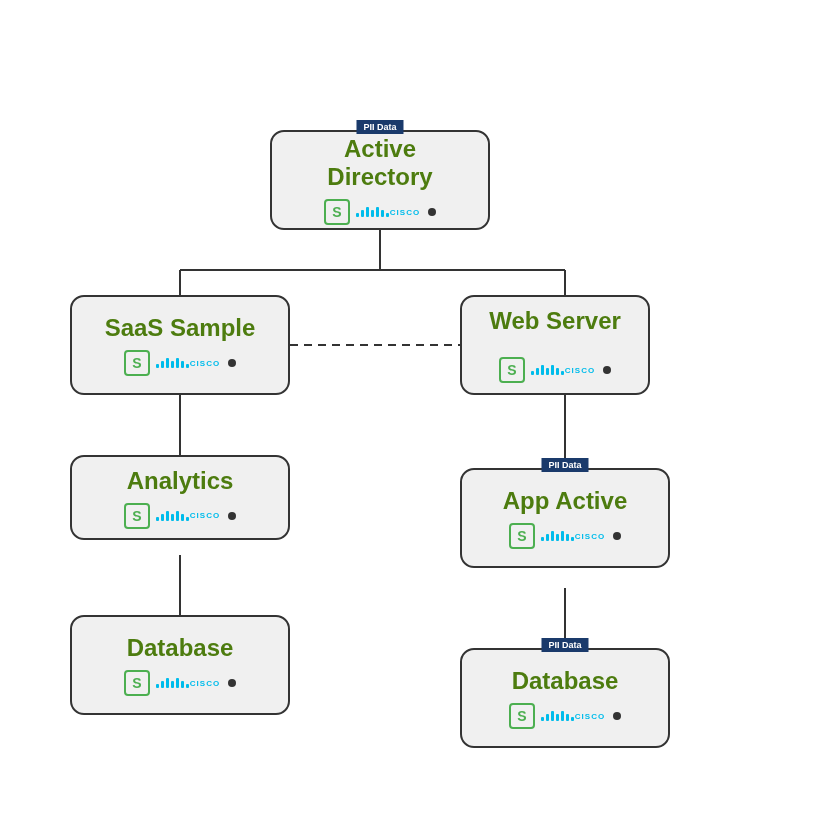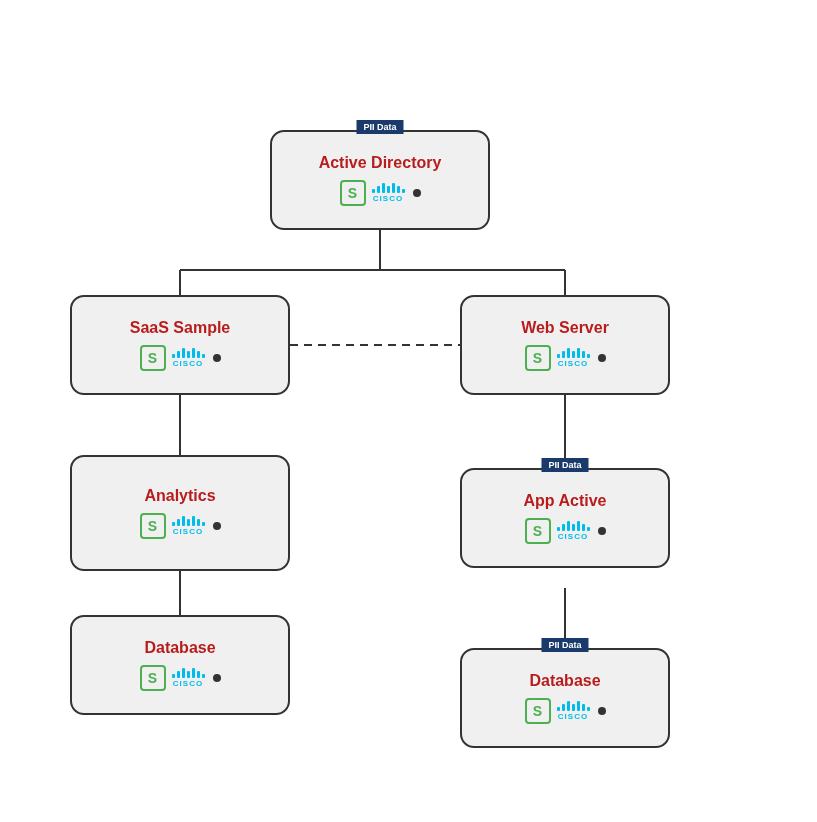--- a/index.html
+++ b/index.html
@@ -39,23 +39,23 @@
       background: #f0f0f0;
       border-radius: 14px;
       border: 2px solid #333;
       display: flex;
       flex-direction: column;
       align-items: center;
       justify-content: center;
     }
 
     .node-title {
-      font-size: 16px;
-      font-weight: bold;
-      color: #b91c1c;
+      font-size: 24px;
+      font-weight: bold;
+      color: #4d7c0f;
       padding: 10px 16px 4px 16px;
       text-align: center;
     }
 
     .node-footer {
       display: flex;
       align-items: center;
       gap: 6px;
       padding: 4px 10px 10px 10px;
     }
@@ -85,21 +85,21 @@
       border: 2px solid #4CAF50;
       border-radius: 4px;
       color: #4CAF50;
       font-weight: bold;
       font-size: 14px;
     }
 
     
     .cisco-logo {
       display: inline-flex;
-      flex-direction: column;
+      flex-direction: row;
       align-items: center;
       gap: 1px;
     }
 
     .cisco-bars {
       display: flex;
       gap: 2px;
       align-items: flex-end;
     }
 
@@ -184,41 +184,41 @@
         <div class="cisco-bar" style="width:3px;height:10px;"></div>
         <div class="cisco-bar" style="width:3px;height:7px;"></div>
         <div class="cisco-bar" style="width:3px;height:4px;"></div>
       </div>
       <div class="cisco-text">CISCO</div>
     </div>
     <div class="dot-indicator"></div>
   </div>
 </div>
 
-<div class="node-card" style="left:460px; top:295px; width:210px; height:100px;">
+<div class="node-card" style="left:460px; top:295px; width:190px; height:100px;justify-content:space-between;">
   <div class="node-title">Web Server</div>
   <div class="node-footer">
     <div class="cohesity-logo">S</div>
     <div class="cisco-logo">
       <div class="cisco-bars">
         <div class="cisco-bar" style="width:3px;height:4px;"></div>
         <div class="cisco-bar" style="width:3px;height:7px;"></div>
         <div class="cisco-bar" style="width:3px;height:10px;"></div>
         <div class="cisco-bar" style="width:3px;height:7px;"></div>
         <div class="cisco-bar" style="width:3px;height:10px;"></div>
         <div class="cisco-bar" style="width:3px;height:7px;"></div>
         <div class="cisco-bar" style="width:3px;height:4px;"></div>
       </div>
       <div class="cisco-text">CISCO</div>
     </div>
     <div class="dot-indicator"></div>
   </div>
 </div>
 
-<div class="node-card" style="left:70px; top:455px; width:220px; height:116px;">
+<div class="node-card" style="left:70px; top:455px; width:220px; height:85px;">
   <div class="node-title">Analytics</div>
   <div class="node-footer">
     <div class="cohesity-logo">S</div>
     <div class="cisco-logo">
       <div class="cisco-bars">
         <div class="cisco-bar" style="width:3px;height:4px;"></div>
         <div class="cisco-bar" style="width:3px;height:7px;"></div>
         <div class="cisco-bar" style="width:3px;height:10px;"></div>
         <div class="cisco-bar" style="width:3px;height:7px;"></div>
         <div class="cisco-bar" style="width:3px;height:10px;"></div>

